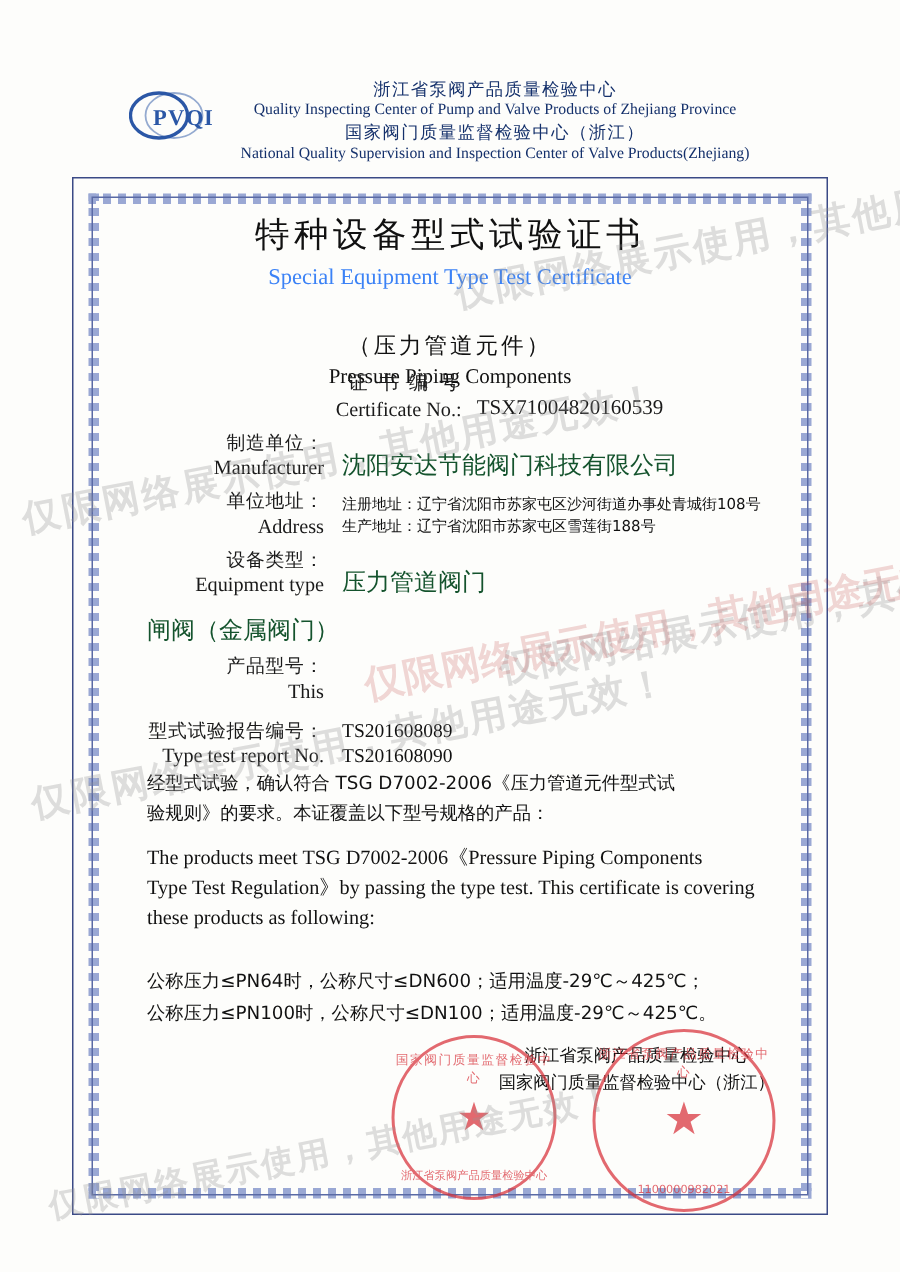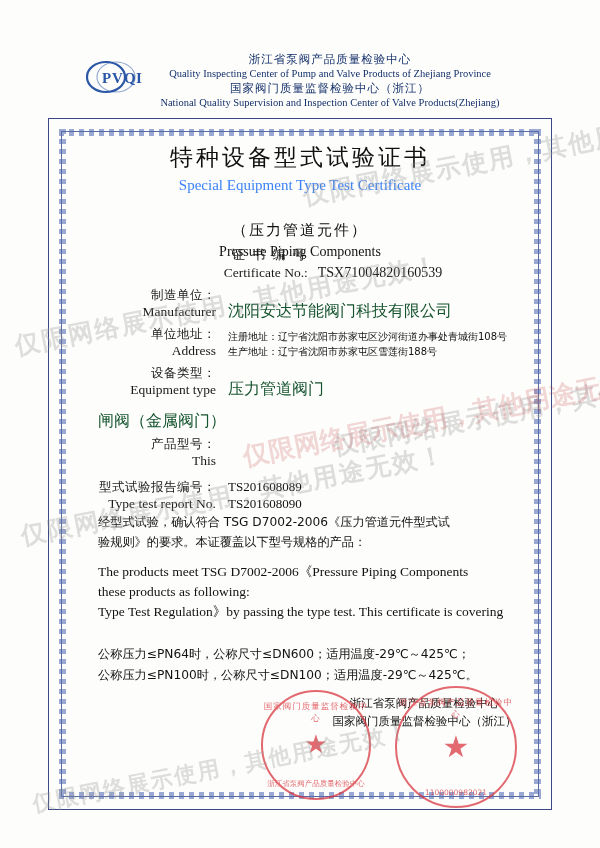--- a/index.html
+++ b/index.html
@@ -455,22 +455,22 @@
         <div class="fv-mono">TS201608090</div>
       </div>
     </div>
 
   </div>
 
   <div class="body-text">
     <div class="p-cn">经型式试验，确认符合 TSG D7002-2006《压力管道元件型式试</div>
     <div class="p-cn">验规则》的要求。本证覆盖以下型号规格的产品：</div>
     <div class="p-en">The products meet TSG D7002-2006《Pressure Piping Components</div>
+    <div class="p-en" style="margin-top:0">Type Test Regulation》by passing the type test. This certificate is covering</div>
     <div class="p-en" style="margin-top:0">these products as following:</div>
-    <div class="p-en" style="margin-top:0">Type Test Regulation》by passing the type test. This certificate is covering</div>
     <div class="p-cn2">公称压力≤PN64时，公称尺寸≤DN600；适用温度-29℃～425℃；</div>
     <div class="p-cn2" style="margin-top:0">公称压力≤PN100时，公称尺寸≤DN100；适用温度-29℃～425℃。</div>
   </div>
 
   <div class="issuer">
     <div class="l1">浙江省泵阀产品质量检验中心</div>
     <div class="l2">国家阀门质量监督检验中心（浙江）</div>
   </div>
 
   <div class="stamp stamp-left">

